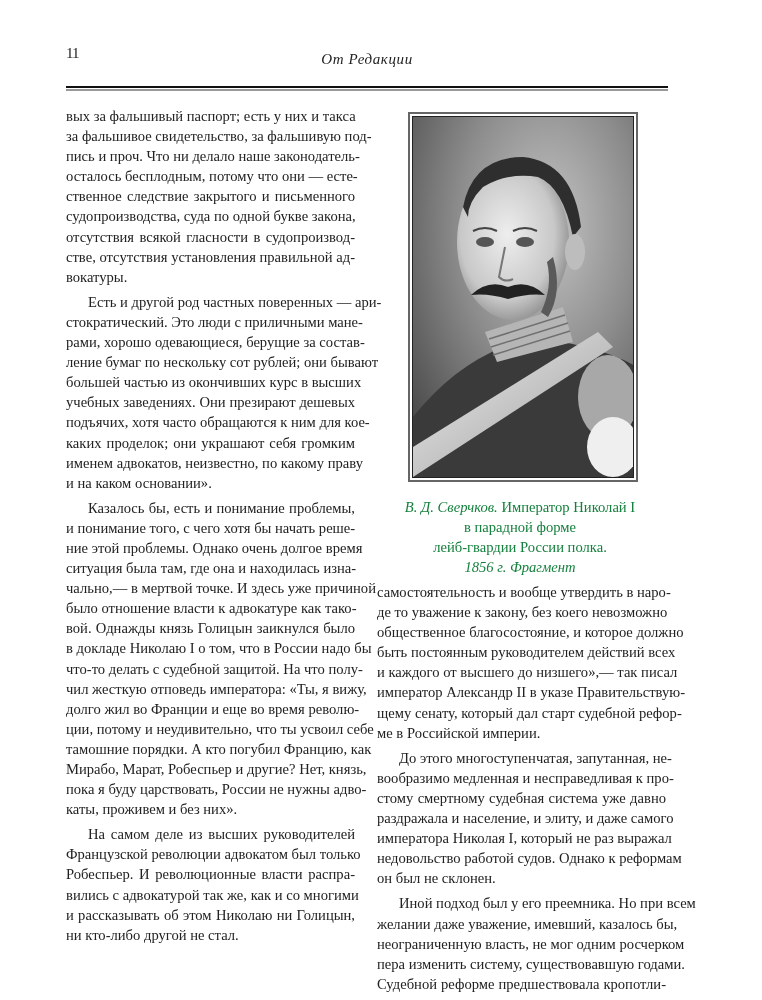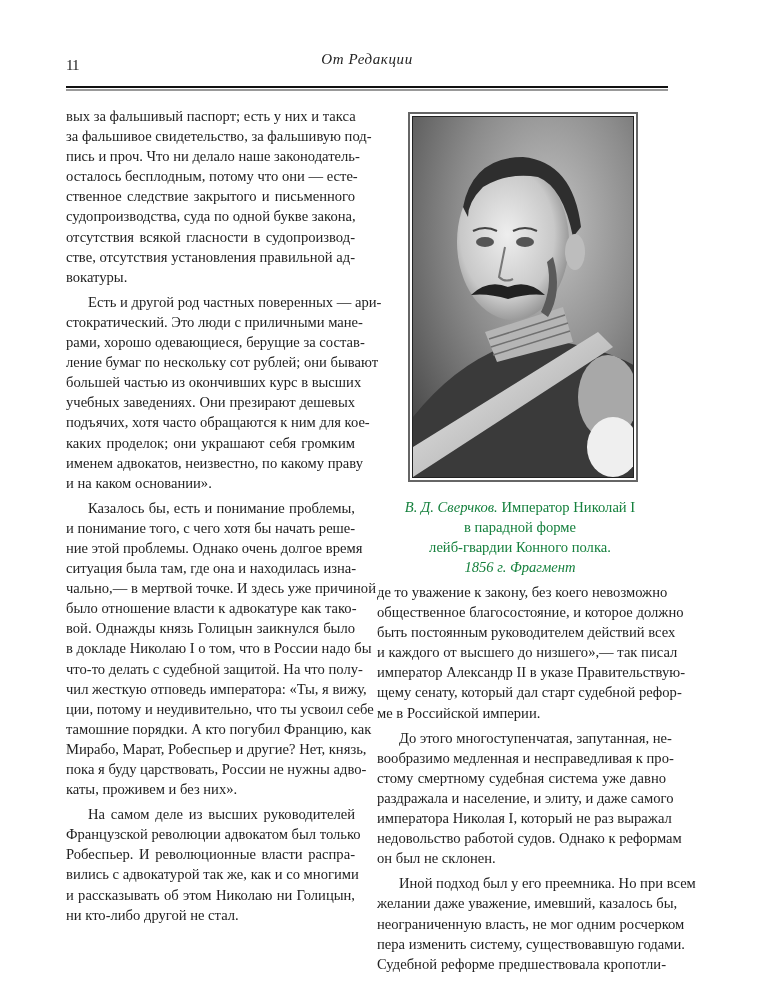--- a/index.html
+++ b/index.html
@@ -2,21 +2,21 @@
 <html><head>
 <meta charset="utf-8">
 <style>
   html, body { margin: 0; padding: 0; background: #ffffff; }
   body {
     width: 762px; height: 1000px; position: relative; overflow: hidden;
     font-family: "Liberation Serif", "DejaVu Serif", serif;
     color: #222222;
   }
   .page-number {
-    position: absolute; left: 66px; top: 57px;
+    position: absolute; left: 66px; top: 45px;
     font-size: 15px; letter-spacing: -1px; color: #222;
   }
   .running-head {
     position: absolute; left: 66px; width: 602px; top: 51px;
     text-align: center; font-style: italic; font-size: 15px; letter-spacing: 0.6px; color: #222;
   }
   .header-rule {
     position: absolute; left: 66px; width: 602px; top: 86px; height: 6px;
   }
   .header-rule .thick { height: 2px; background: #111; }
@@ -93,20 +93,21 @@
       <span class="line first">Казалось бы, есть и понимание проблемы,</span>
       <span class="line">и понимание того, с чего хотя бы начать реше-</span>
       <span class="line">ние этой проблемы. Однако очень долгое время</span>
       <span class="line">ситуация была там, где она и находилась изна-</span>
       <span class="line">чально,— в мертвой точке. И здесь уже причиной</span>
       <span class="line">было отношение власти к адвокатуре как тако-</span>
       <span class="line">вой. Однажды князь Голицын заикнулся было</span>
       <span class="line">в докладе Николаю I о том, что в России надо бы</span>
       <span class="line">что-то делать с судебной защитой. На что полу-</span>
       <span class="line">чил жесткую отповедь императора: «Ты, я вижу,</span>
+      <span class="line">долго жил во Франции и еще во время револю-</span>
       <span class="line">ции, потому и неудивительно, что ты усвоил себе</span>
       <span class="line">тамошние порядки. А кто погубил Францию, как</span>
       <span class="line">Мирабо, Марат, Робеспьер и другие? Нет, князь,</span>
       <span class="line">пока я буду царствовать, России не нужны адво-</span>
       <span class="line last">каты, проживем и без них».</span>
     </p>
 
     <p>
       <span class="line first">На самом деле из высших руководителей</span>
       <span class="line">Французской революции адвокатом был только</span>
@@ -164,26 +165,27 @@
         <path d="M58 178 Q75 162 95 170 Q115 162 132 178 Q115 176 95 182 Q75 176 58 178 Z" fill="#222"></path>
 
         <path d="M140 140 Q150 175 135 200 L128 195 Q140 170 134 145 Z" fill="#5a5a5a"></path>
       </svg>
     </div>
   </div>
 
   <div class="caption">
     <div><span class="it">В. Д. Сверчков.</span><span> Император Николай I</span></div>
     <div>в парадной форме</div>
-    <div>лейб-гвардии Конного полка.</div>
+    <div>лейб-гвардии России полка.</div>
     <div class="it">1856 г. Фрагмент</div>
   </div>
 
   <div class="col col-right">
     <p>
+      <span class="line">самостоятельность и вообще утвердить в наро-</span>
       <span class="line">де то уважение к закону, без коего невозможно</span>
       <span class="line">общественное благосостояние, и которое должно</span>
       <span class="line">быть постоянным руководителем действий всех</span>
       <span class="line">и каждого от высшего до низшего»,— так писал</span>
       <span class="line">император Александр II в указе Правительствую-</span>
       <span class="line">щему сенату, который дал старт судебной рефор-</span>
       <span class="line last">ме в Российской империи.</span>
     </p>
     <p>
       <span class="line first">До этого многоступенчатая, запутанная, не-</span>

